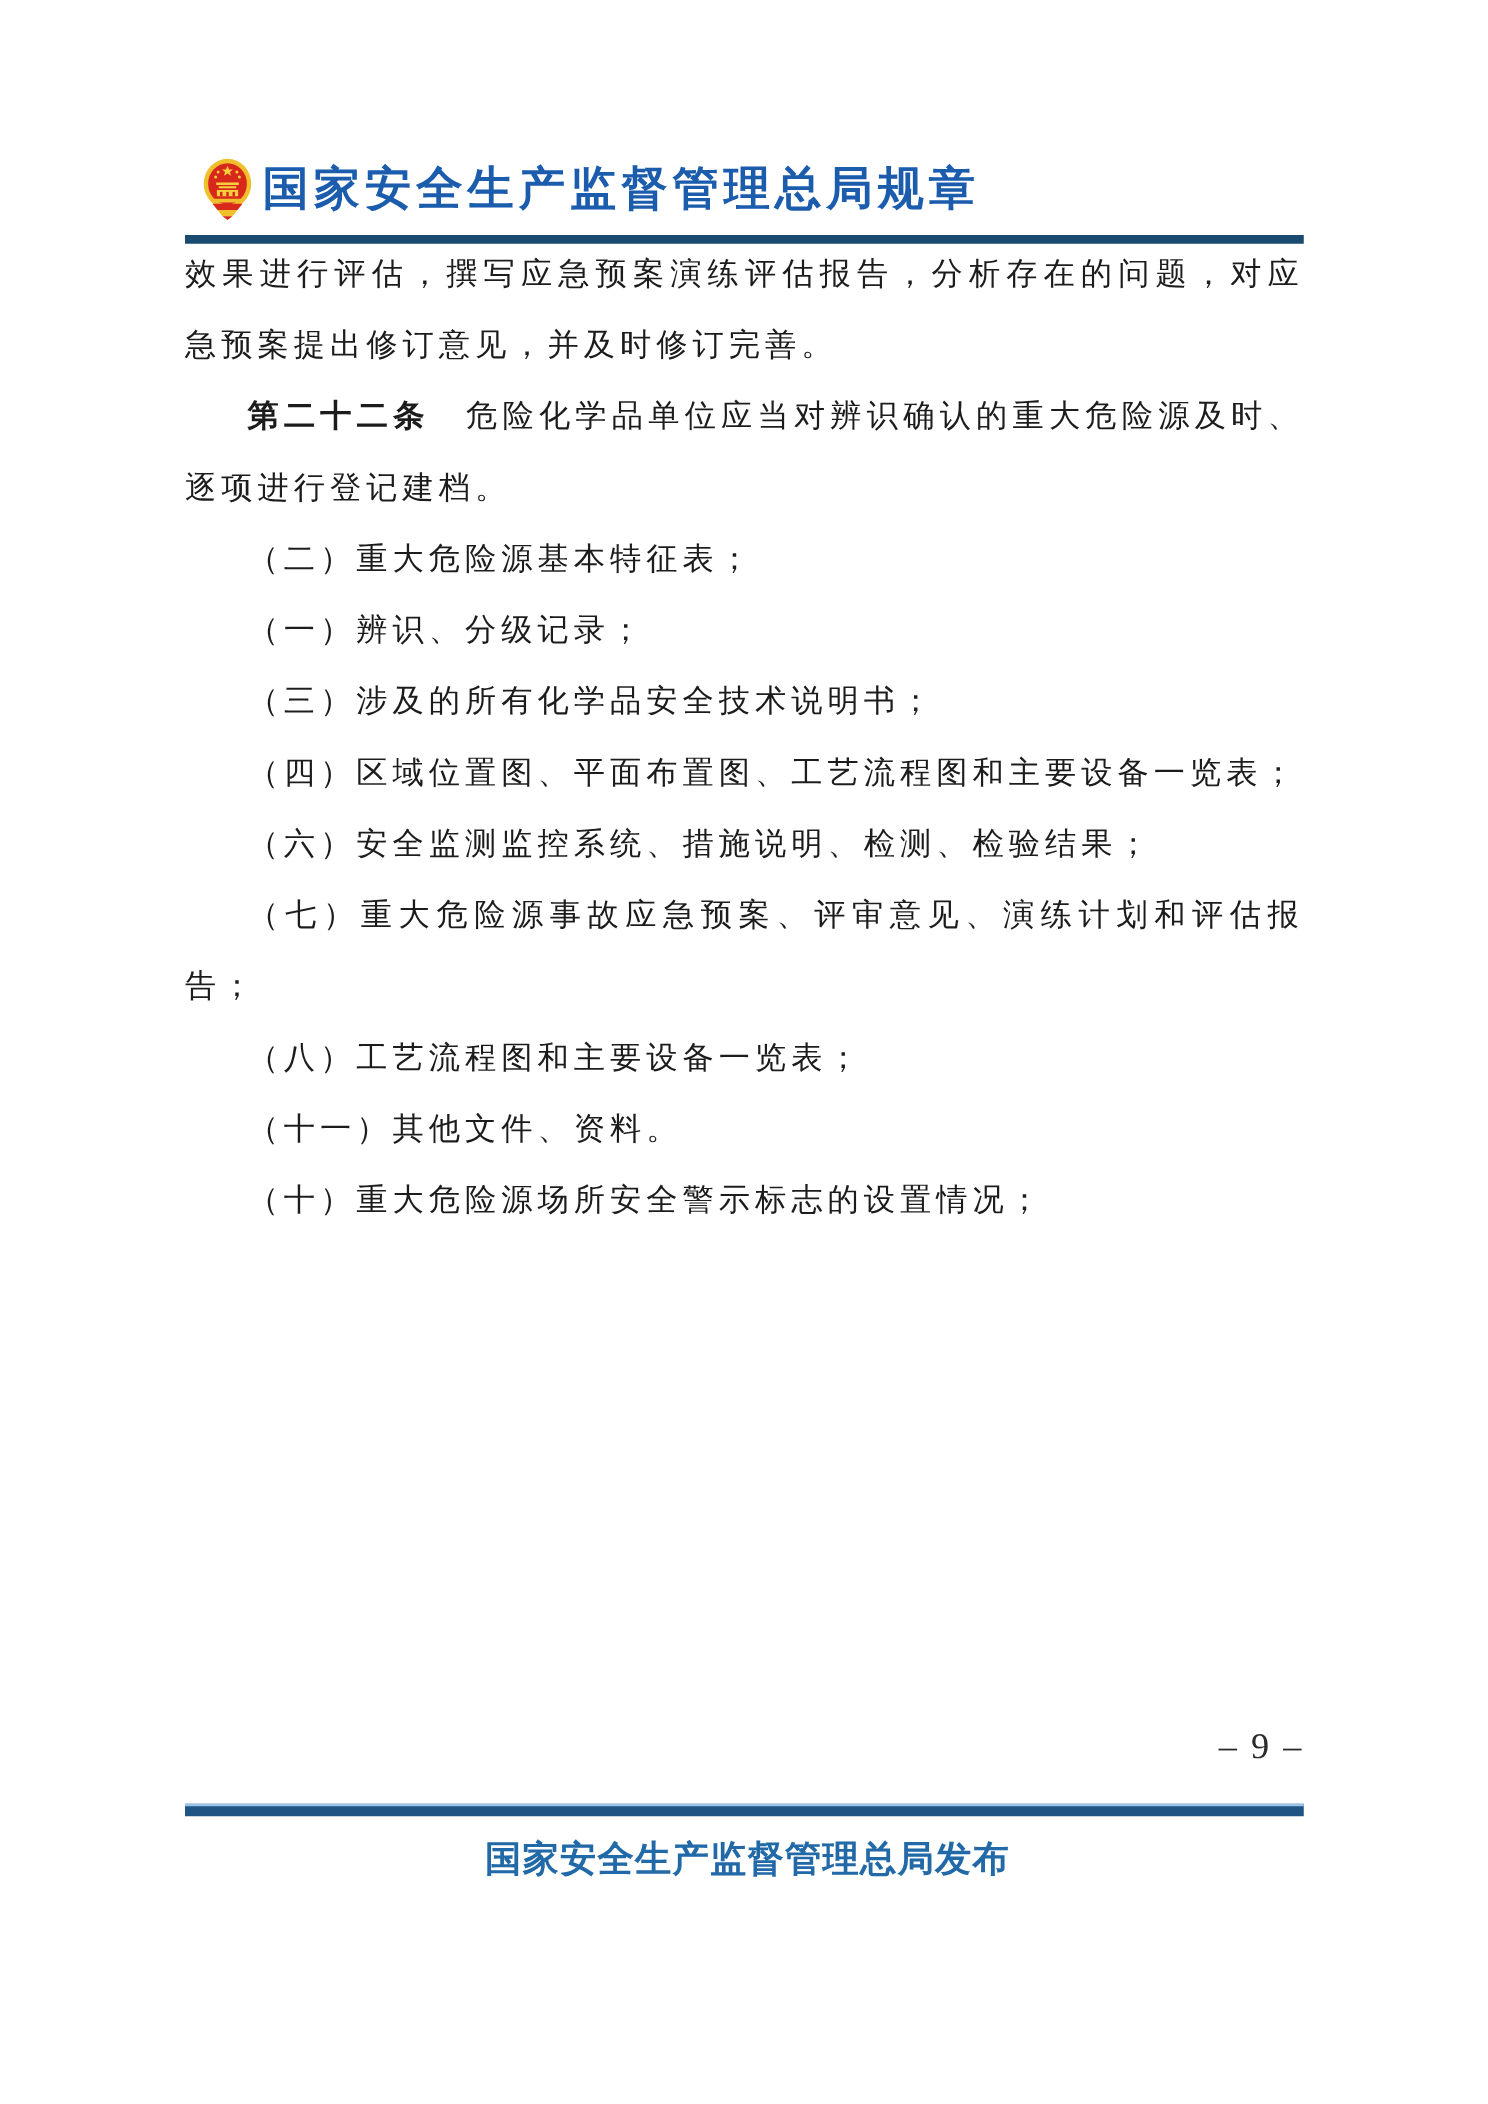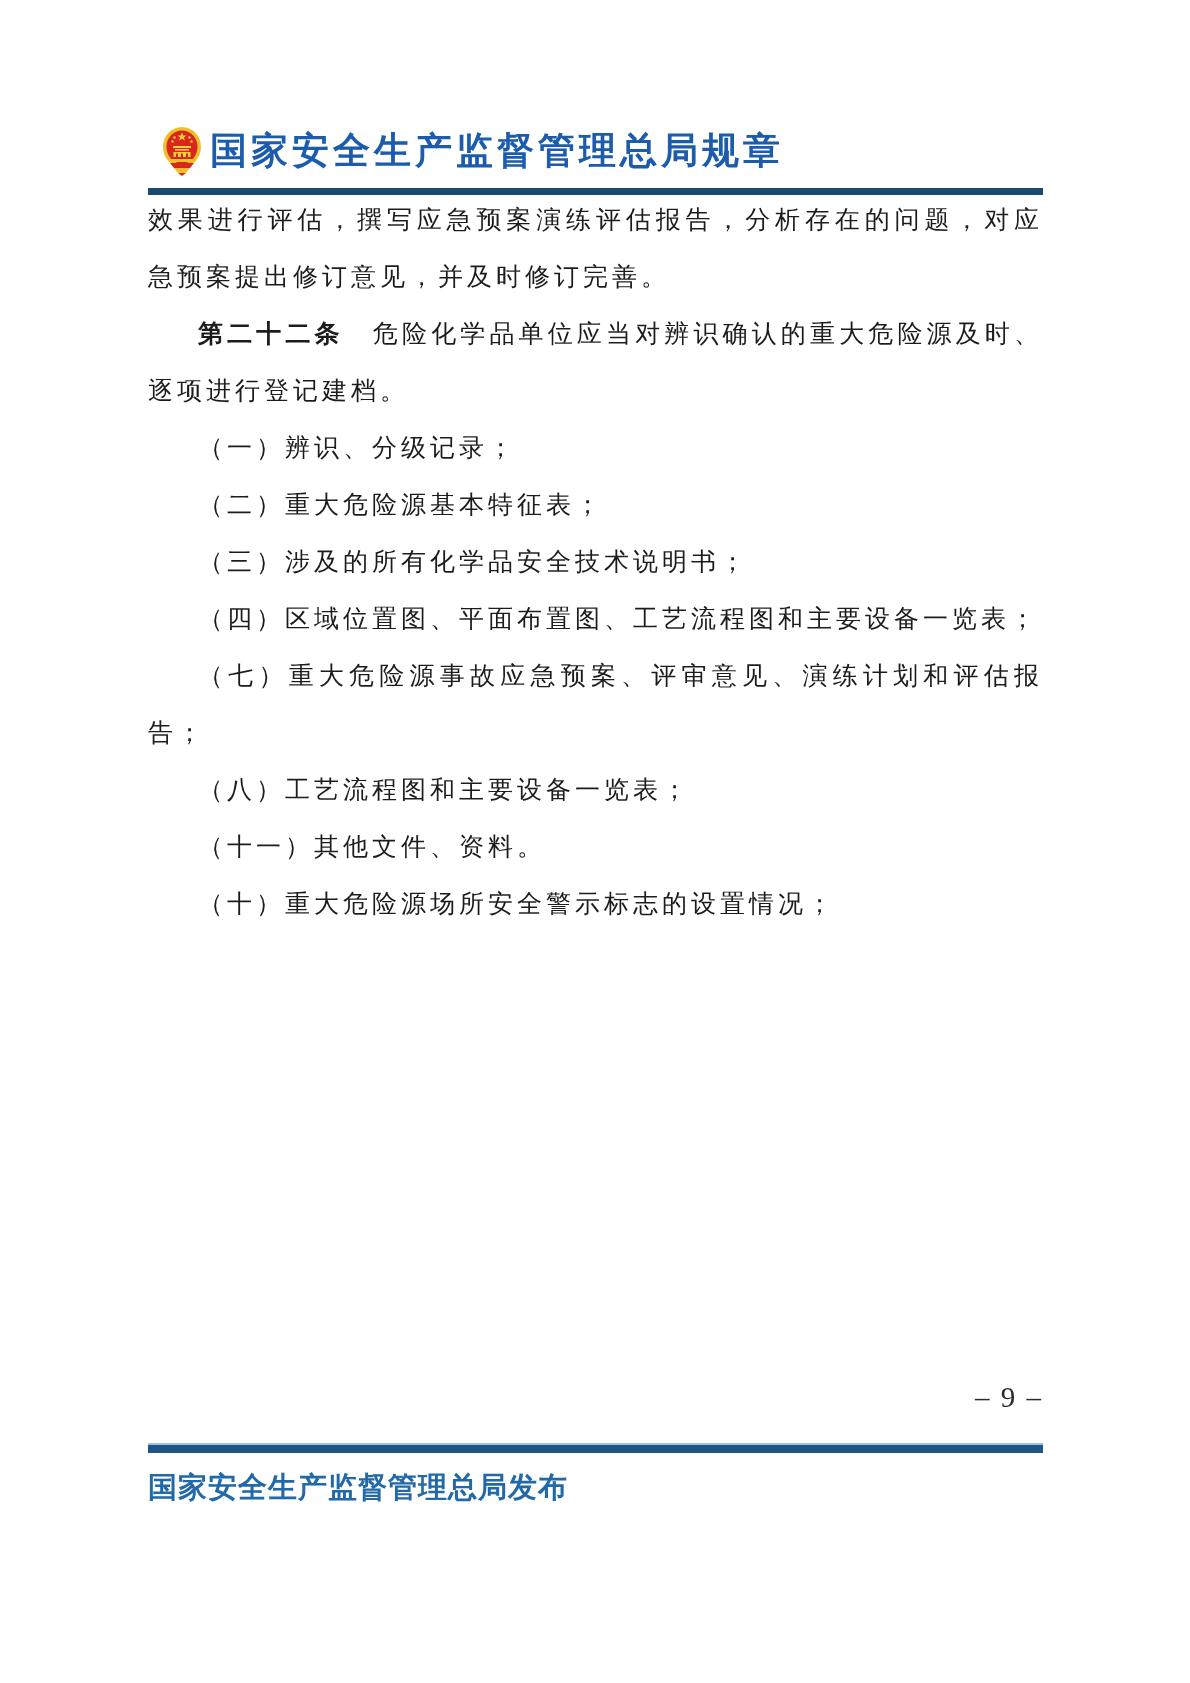--- a/index.html
+++ b/index.html
@@ -95,21 +95,21 @@
     width: 895px;
     height: 8px;
     background: #1f5484;
     border-top: 2px solid #9dc3e6;
   }
   .footer-text {
     position: absolute;
     left: 148px;
     top: 1468px;
     width: 900px;
-    text-align: left;
+    text-align: center;
     font-family: "Liberation Sans", "DejaVu Sans", sans-serif;
     font-size: 29px;
     font-weight: bold;
     letter-spacing: 1px;
     color: #2269a8;
     white-space: nowrap;
   }
 </style>
 </head>
 <body>
@@ -141,24 +141,25 @@
       <path d="M12 42 L28 42 L24 47 L16 47 Z" fill="#f0c02c"></path>
       <path d="M16 47 L24 47 L20 50 Z" fill="#d8281c"></path>
     </svg>
     <div class="header-title">国家安全生产监督管理总局规章</div>
   </div>
   <div class="header-rule"></div>
 
   <div class="doc-body">
       <p class="">效果进行评估，撰写应急预案演练评估报告，分析存在的问题，对应急预案提出修订意见，并及时修订完善。</p>
       <p class="indent"><b>第二十二条</b>　危险化学品单位应当对辨识确认的重大危险源及时、逐项进行登记建档。</p>
+      <p class="indent">（二）重大危险源基本特征表；</p>
       <p class="indent">（一）辨识、分级记录；</p>
-      <p class="indent">（二）重大危险源基本特征表；</p>
       <p class="indent">（三）涉及的所有化学品安全技术说明书；</p>
       <p class="indent">（四）区域位置图、平面布置图、工艺流程图和主要设备一览表；</p>
+      <p class="indent">（六）安全监测监控系统、措施说明、检测、检验结果；</p>
       <p class="indent">（七）重大危险源事故应急预案、评审意见、演练计划和评估报告；</p>
       <p class="indent">（八）工艺流程图和主要设备一览表；</p>
       <p class="indent">（十一）其他文件、资料。</p>
       <p class="indent">（十）重大危险源场所安全警示标志的设置情况；</p>
     </div>
 
   <div class="page-number">– 9 –</div>
 
   <div class="footer-rule"></div>
   <div class="footer-text">国家安全生产监督管理总局发布</div>

